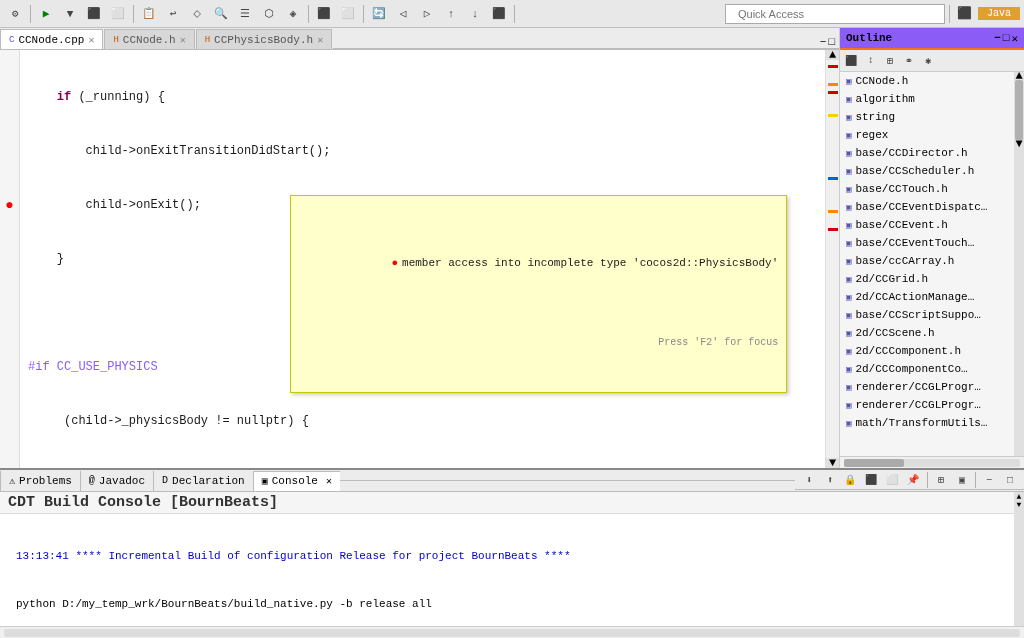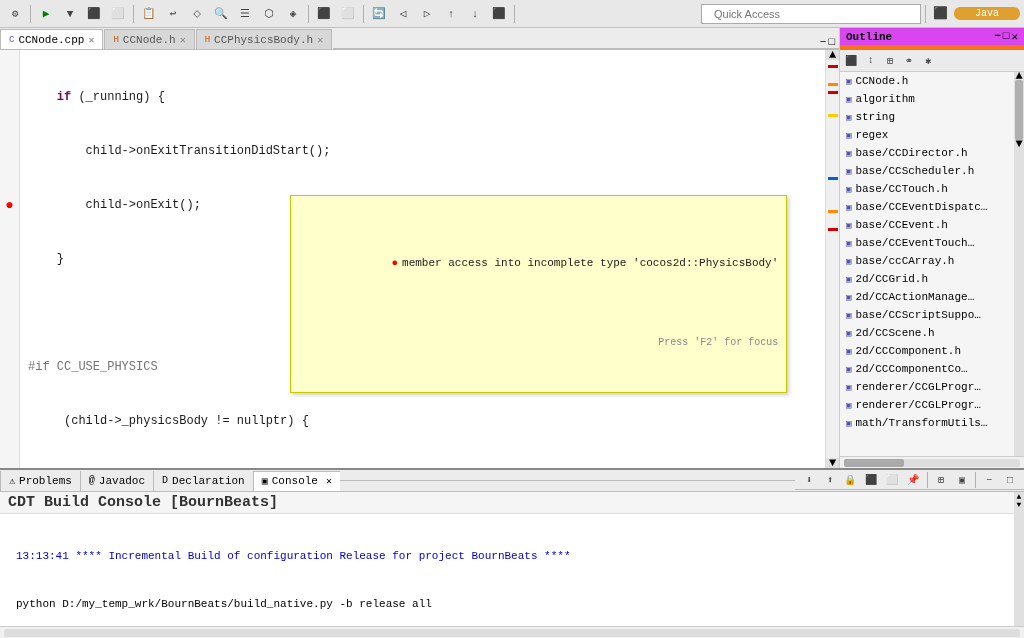--- a/index.html
+++ b/index.html
@@ -30,38 +30,38 @@
     
     #code-editor { flex: 1; display: flex; overflow: hidden; position: relative; }
     #gutter { width: 20px; background: #f5f5f5; border-right: 1px solid #ddd; flex-shrink: 0; display: flex; flex-direction: column; align-items: center; padding-top: 2px; }
     .gutter-error { color: red; font-size: 14px; line-height: 18px; }
     .gutter-empty { height: 18px; }
     #code-content { flex: 1; overflow: auto; position: relative; }
     #code-lines { padding: 2px 8px; line-height: 18px; color: #1a1a1a; white-space: pre; font-size: 12px; }
     .line { height: 18px; display: flex; align-items: center; }
     .kw { color: #7f0055; font-weight: bold; }
     .comment { color: #3f7f5f; }
-    .preprocessor { color: #737373; }
+    .preprocessor { color: #8b5cf6; }
 
     
     #error-tooltip { position: absolute; top: 145px; left: 270px; background: #ffffcc; border: 1px solid #c8c800; padding: 4px 8px; font-size: 11px; z-index: 10; box-shadow: 2px 2px 4px rgba(0,0,0,0.2); }
     #error-tooltip .error-icon { color: red; margin-right: 4px; }
     #error-tooltip .f2-hint { font-size: 10px; color: #888; text-align: right; margin-top: 8px; }
 
     
     #code-scroll-marks { width: 14px; background: #f8f8f8; border-left: 1px solid #ddd; display: flex; flex-direction: column; flex-shrink: 0; }
     .scroll-mark { width: 10px; height: 3px; margin: 1px auto; }
     .scroll-mark.red { background: #cc0000; }
     .scroll-mark.orange { background: #ff8800; }
     .scroll-mark.yellow { background: #ffcc00; }
     .scroll-mark.blue { background: #0066cc; }
 
     
     #outline-panel { width: 185px; background: #f5f5f5; border-left: 1px solid #ccc; display: flex; flex-direction: column; flex-shrink: 0; }
-    #outline-header { height: 22px; background: #d946ef; border-bottom: 5px solid #f97316; display: flex; align-items: center; padding: 0 6px; font-size: 11px; font-weight: bold; justify-content: space-between; }
+    #outline-header { height: 22px; background: #8b5cf6; border-bottom: 2px solid #f97316; display: flex; align-items: center; padding: 0 6px; font-size: 11px; font-weight: bold; justify-content: space-between; }
     #outline-toolbar { height: 22px; background: #ebebeb; border-bottom: 1px solid #ccc; display: flex; align-items: center; padding: 0 3px; gap: 1px; }
     .outline-tb-btn { width: 18px; height: 18px; display: flex; align-items: center; justify-content: center; cursor: pointer; font-size: 10px; color: #444; }
     #outline-list { flex: 1; overflow-y: auto; font-size: 11px; }
     .outline-item { height: 18px; display: flex; align-items: center; padding: 0 6px; gap: 4px; cursor: pointer; white-space: nowrap; overflow: hidden; }
     .outline-icon { font-size: 9px; color: #5555aa; flex-shrink: 0; }
 
     
     #bottom-area { height: 170px; border-top: 2px solid #888; display: flex; flex-direction: column; flex-shrink: 0; }
     #bottom-tabs { height: 22px; background: #ececec; border-bottom: 1px solid #bbb; display: flex; align-items: center; }
     .bottom-tab { height: 20px; padding: 0 8px; display: flex; align-items: center; gap: 4px; cursor: pointer; font-size: 11px; border-left: 1px solid #bbb; }
@@ -110,21 +110,21 @@
   <div class="toolbar-btn">↑</div>
   <div class="toolbar-btn">↓</div>
   <div class="toolbar-btn">⬛</div>
   <div class="toolbar-sep"></div>
   <div class="toolbar-spacer"></div>
   <div id="quick-access-box">
     <input type="text" placeholder="Quick Access" style="">
   </div>
   <div class="toolbar-sep"></div>
   <div class="toolbar-icon-btn">⬛</div>
-  <div style="background:#e0a030; color:white; font-size:10px; padding:1px 21px; cursor:pointer;border-radius:6px;">Java</div>
+  <div style="background:#e0a030; color:white; font-size:10px; padding:1px 9px; cursor:pointer;">Java</div>
 </div>
 
 <div id="main">
 
   <div id="editor-area">
 
     <div id="tab-bar">
       <div class="tab active">
         <span class="tab-icon" style="color:#5555cc;">C</span>
         <span>CCNode.cpp</span>

